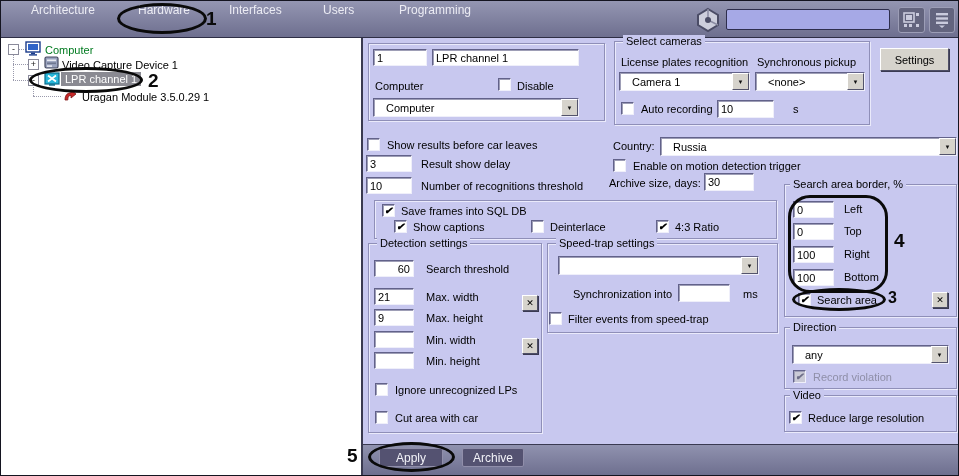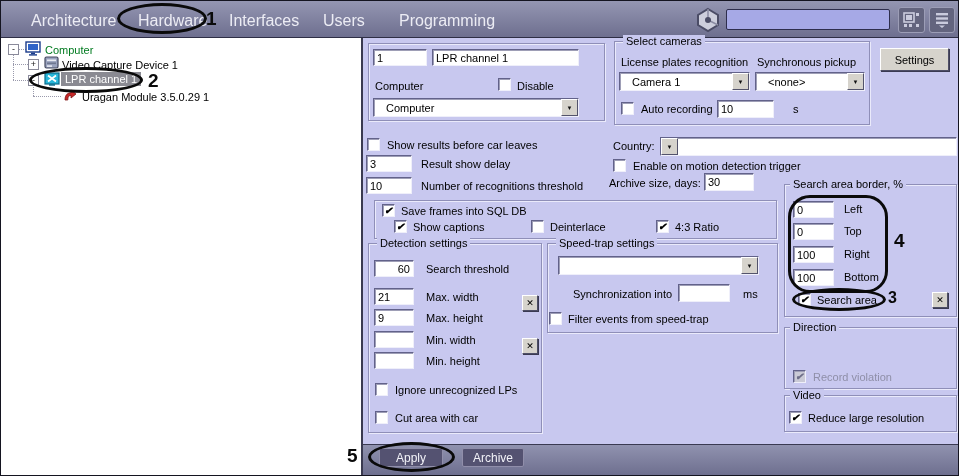--- a/index.html
+++ b/index.html
@@ -3,21 +3,21 @@
 <meta charset="utf-8">
 <style>
   *{margin:0;padding:0;box-sizing:border-box}
   html,body{margin:0;background:#444}
   body{font-family:"Liberation Sans",sans-serif}
   .app{position:relative;width:959px;height:476px;background:#C8C8EF;border:1px solid #141420;overflow:hidden;font-size:11px;color:#000}
   .abs{position:absolute}
   
   .topbar{position:absolute;left:0;top:0;width:959px;height:37px;background:linear-gradient(#9496B2,#6E6F8F);border-bottom:1px solid #2E2E45}
   .footer{position:absolute;left:362px;top:443px;width:597px;height:33px;background:linear-gradient(#9092AF,#6C6D8D);border-top:1px solid #3A3A52}
-  .menu-item{position:absolute;top:11px;color:#ECECF4;font-size:16px;white-space:nowrap;cursor:default}
+  .menu-item{position:absolute;top:2px;color:#ECECF4;font-size:12px;white-space:nowrap;cursor:default}
   .top-input{position:absolute;background:#A6A9E6;border:1px solid #2E2E4D;border-radius:2px;font-size:12px;color:#101030;outline:none;padding:0 4px}
   .icon-btn{position:absolute;background:#63647E;border:1px solid #9C9DB6;border-radius:3px;display:flex;align-items:center;justify-content:center}
   
   .tree{position:absolute;left:0;top:37px;width:362px;height:439px;background:#FFF;border-right:2px solid #3A3A50}
   .tree-label{position:absolute;font-size:11px;white-space:nowrap;cursor:default}
   .sel-hl{position:absolute;background:#8A8A92;color:#FFF;padding:1px 4px;font-size:11px;white-space:nowrap;cursor:default}
   .xpander{position:absolute;width:11px;height:11px;background:#FFF;border:1px solid #8A8A9A;font-size:9px;line-height:9px;text-align:center;color:#222;cursor:default}
   .dots-v{position:absolute;border-left:1px dotted #9A9AAC;width:0}
   .dots-h{position:absolute;border-top:1px dotted #9A9AAC;height:0}
   
@@ -166,20 +166,21 @@
 
   <span class="cb" style="left:366px;top:137px" data-checked="false"></span>
   <span class="lbl" style="left:386px;top:138px">Show results before car leaves</span>
   <input class="tb" style="left: 365px; top: 154px; width: 46px; height: 17px;" value="3">
   <span class="lbl" style="left:420px;top:157px">Result show delay</span>
   <input class="tb" style="left: 365px; top: 176px; width: 46px; height: 17px;" value="10">
   <span class="lbl" style="left:420px;top:179px">Number of recognitions threshold</span>
 
   <span class="lbl" style="left:612px;top:139px">Country:</span>
   <div class="combo" style="left:659px;top:136px;width:297px;height:19px">
+    <span class="combo-val">Russia</span>
     <span class="combo-btn">▼</span>
   </div>
   <span class="cb" style="left:612px;top:158px" data-checked="false"></span>
   <span class="lbl" style="left:632px;top:159px">Enable on motion detection trigger</span>
   <span class="lbl" style="left:608px;top:176px">Archive size, days:</span>
   <input class="tb" style="left: 703px; top: 172px; width: 50px; height: 18px;" value="30">
 
   <div class="grp" style="left:373px;top:199px;width:403px;height:39px"></div>
   <span class="cb" style="left:381px;top:203px" data-checked="true">
       <i class="tick">✔</i>
@@ -238,20 +239,24 @@
   <input class="tb" style="left: 792px; top: 268px; width: 41px; height: 17px;" value="100">
   <span class="lbl" style="left:843px;top:270px">Bottom</span>
   <span class="cb" style="left:797px;top:292px" data-checked="true">
       <i class="tick">✔</i>
     </span>
   <span class="lbl" style="left:816px;top:293px">Search area</span>
   <button class="btn3d xbtn" style="left:931px;top:291px;width:16px;height:16px">✕</button>
 
   <div class="grp" style="left:783px;top:326px;width:173px;height:62px"></div>
   <span class="legend" style="left:789px;top:320px">Direction</span>
+  <div class="combo" style="left:791px;top:344px;width:157px;height:19px">
+    <span class="combo-val">any</span>
+    <span class="combo-btn">▼</span>
+  </div>
   <span class="cb disabled" style="left:792px;top:369px" data-checked="true">
       <i class="tick">✔</i>
     </span>
   <span class="lbl dim" style="left:812px;top:370px">Record violation</span>
 
   <div class="grp" style="left:783px;top:394px;width:173px;height:37px"></div>
   <span class="legend" style="left:789px;top:388px">Video</span>
   <span class="cb" style="left:788px;top:410px" data-checked="true">
       <i class="tick">✔</i>
     </span>

